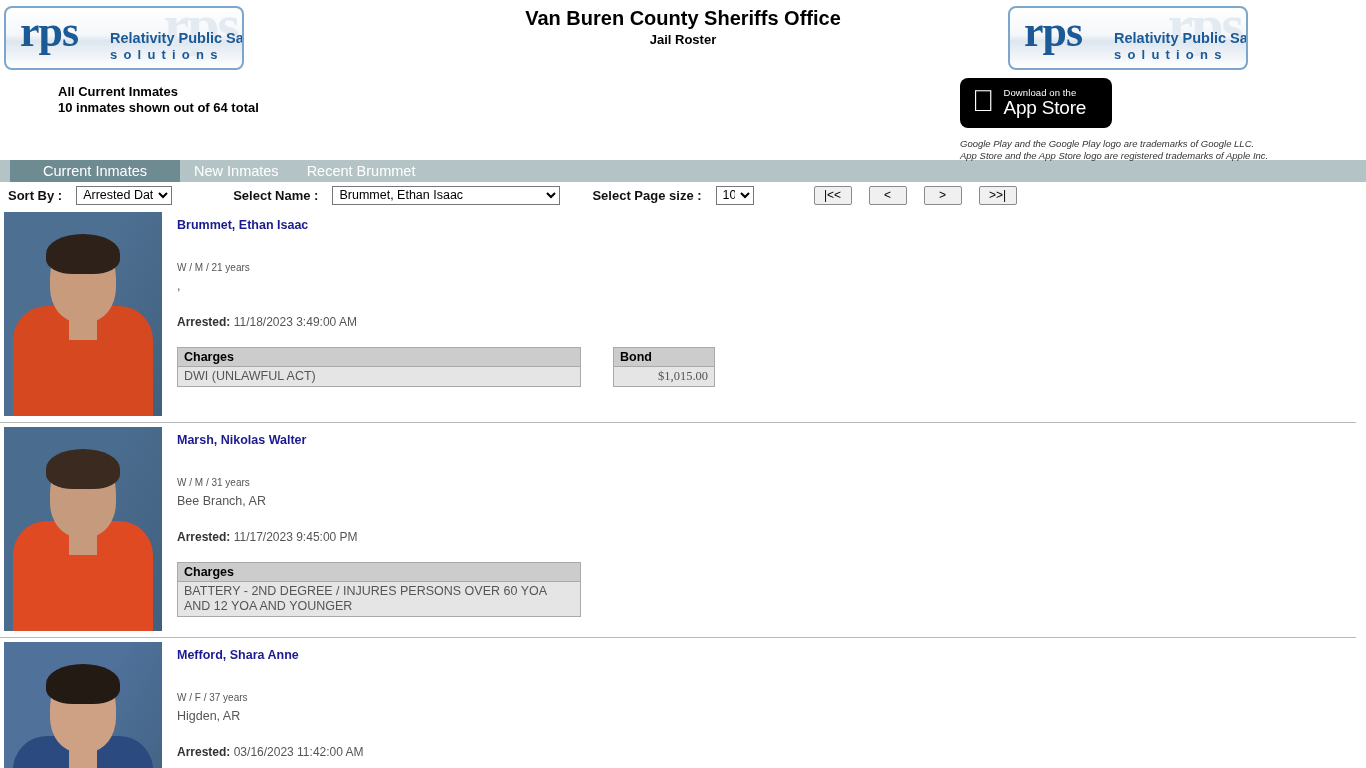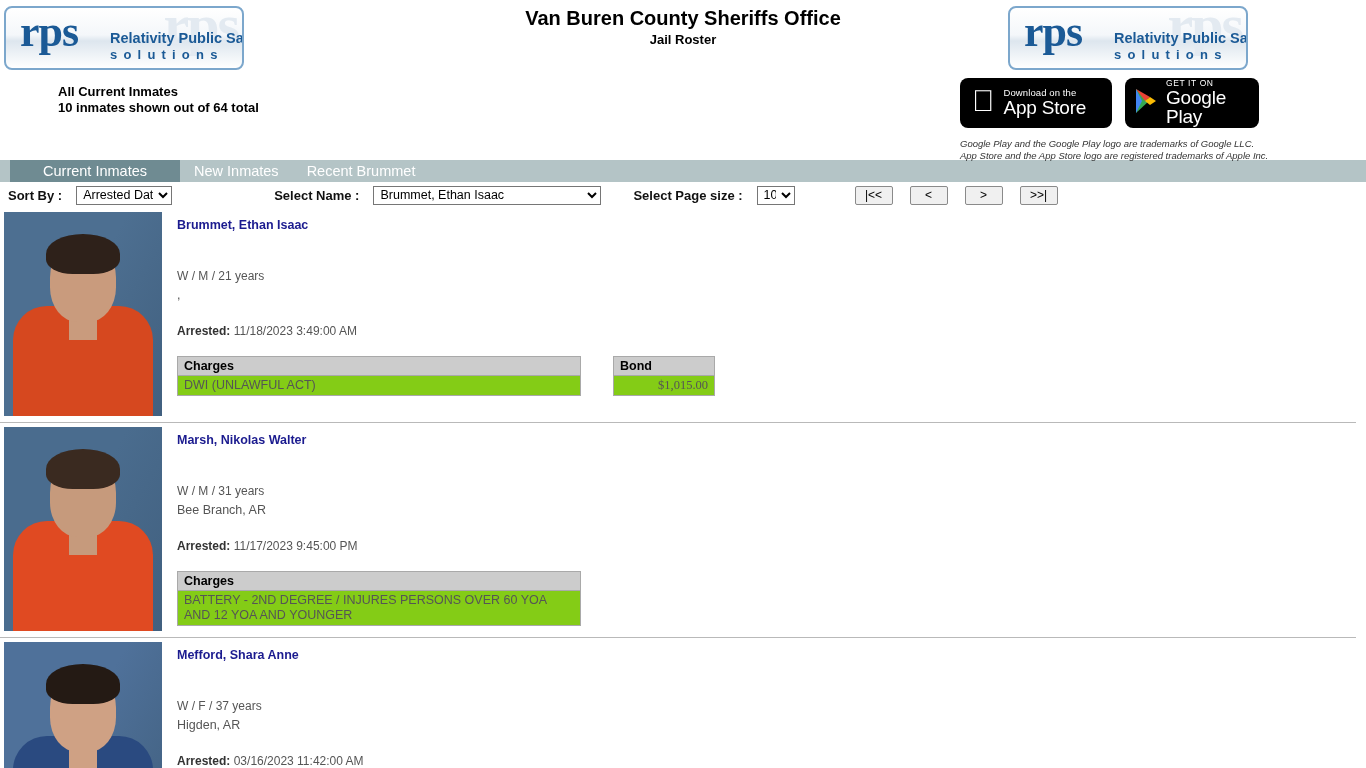--- a/index.html
+++ b/index.html
@@ -270,22 +270,22 @@
   }
   .name {
     font-size: 12.5px;
     font-weight: bold;
     color: #1b1b8f;
     text-decoration: none;
     display: inline-block;
     cursor: pointer;
   }
   .demog {
-    margin-top: 34px;
-    font-size: 12px;
+    margin-top: 25px;
+    font-size: 10px;
     color: #555;
     line-height: 19px;
   }
   .city { font-size: 12.5px; color: #555; line-height: 19px; min-height: 19px; }
   .arrested {
     margin-top: 19px;
     font-size: 12px;
     color: #555;
   }
   .arrested b { color: #333; }
@@ -302,21 +302,21 @@
     text-align: left;
     font-weight: bold;
     padding: 2px 6px;
     font-size: 12.5px;
     color: #000;
   }
   .tbl td {
     border: 1px solid #a9a9a9;
     padding: 2px 6px;
     color: #555;
-    background: #84cc16;
+    background: #e5e5e5;
   }
   .tbl-charges { width: 404px; }
   .tbl-charges td { line-height: 15px; }
   .tbl-bond { width: 102px; }
   .tbl-bond td { text-align: right; font-family: Liberation Serif, serif; }
 
   .divider {
     border: 0;
     border-top: 1px solid #b9b9b9;
     margin: 6px 10px 0 0;
@@ -352,57 +352,41 @@
   </div>
 
   <div class="badges">
     <div class="badge badge-apple">
       <span class="apple-glyph"></span>
       <span class="badge-text">
         <span class="badge-small">Download on the</span>
         <span class="badge-big">App Store</span>
       </span>
     </div>
-    <div class="badge badge-google">
-      <span class="gplay-tri">
-        <svg width="24" height="26" viewBox="0 0 24 26">
-          <polygon points="2,1 15,13 2,25" fill="#34a853"></polygon>
-          <polygon points="2,1 15,13 22,13" fill="#4285f4" opacity="0"></polygon>
-          <polygon points="2,1 2,25 8,13" fill="#4285f4"></polygon>
-          <polygon points="2,1 16,9 11,13" fill="#ea4335"></polygon>
-          <polygon points="2,25 16,17 11,13" fill="#fbbc04" opacity="0"></polygon>
-          <polygon points="11,13 16,9 22,13 16,17" fill="#fbbc04"></polygon>
-        </svg>
-      </span>
-      <span class="badge-text">
-        <span class="badge-small caps">GET IT ON</span>
-        <span class="badge-big">Google Play</span>
-      </span>
-    </div>
   </div>
 
   <div class="trademark">
     <div>Google Play and the Google Play logo are trademarks of Google LLC.</div>
     <div>App Store and the App Store logo are registered trademarks of Apple Inc.</div>
   </div>
 </div>
 
 <div class="tabbar">
   <div class="tab tab-active first">Current Inmates</div>
   <div class="tab">New Inmates</div>
   <div class="tab">Recent Brummet</div>
 </div>
 
 <div class="toolbar">
   <label>Sort By :</label>
   <select class="sel sel-sort">
     <option>Arrested Date</option>
   </select>
 
-  <label style="margin-left:88px">Select Name :</label>
+  <label style="margin-left:47px">Select Name :</label>
   <select class="sel sel-name">
     <option>Brummet, Ethan Isaac</option>
   </select>
 
   <label style="margin-left:18px">Select Page size :</label>
   <select class="sel sel-size">
     <option>10</option>
   </select>
 
   <div class="pager">

